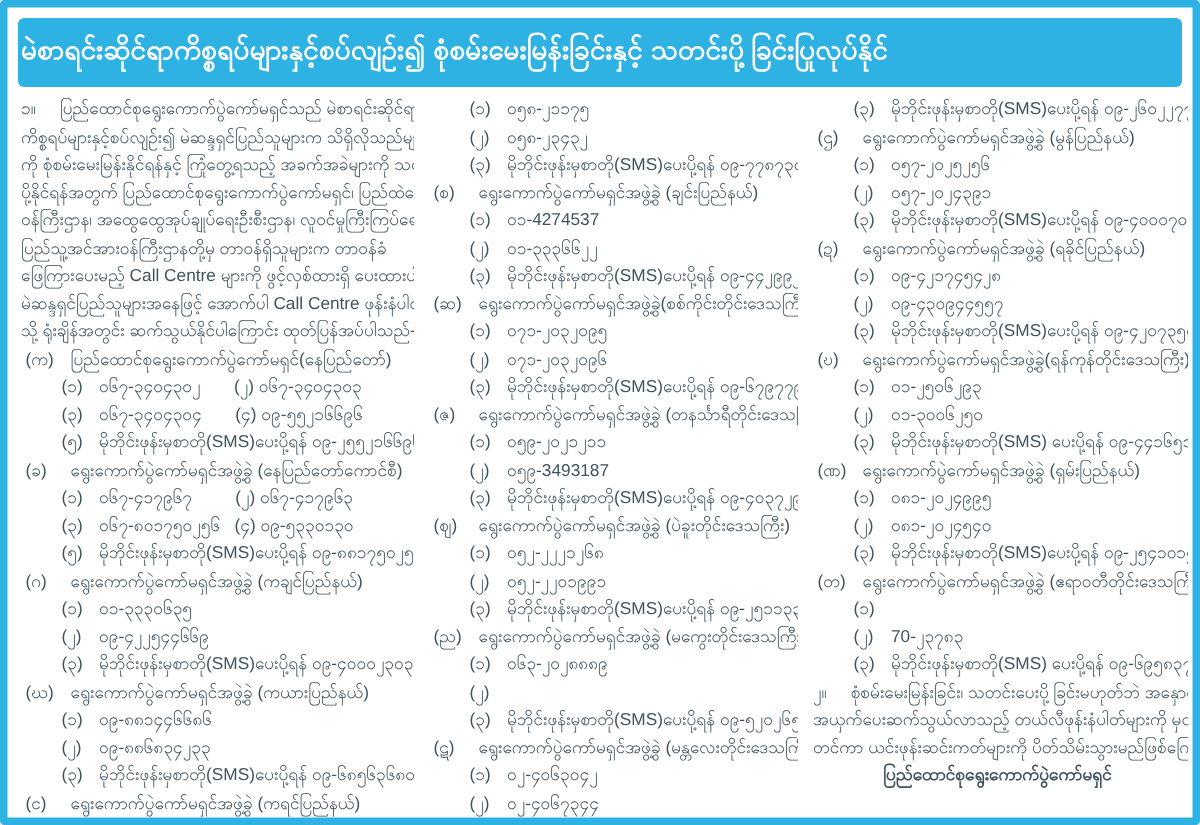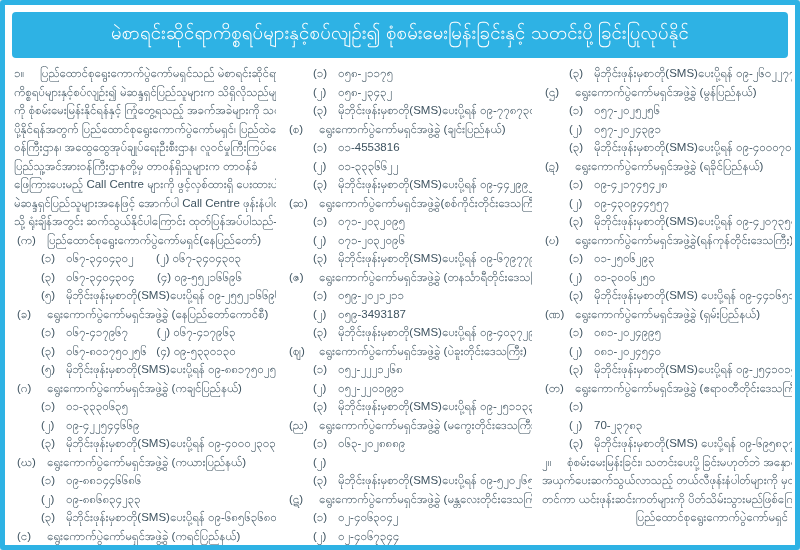--- a/index.html
+++ b/index.html
@@ -11,23 +11,22 @@
     border: 5px solid #2eb2e4;
     border-radius: 3px;
     overflow: hidden;
     font-family: "Liberation Sans", "DejaVu Sans", sans-serif;
   }
   .banner {
     margin: 7px 7px 5px 7px;
     background: #2eb2e4;
     border-radius: 4px;
     color: #ffffff;
-    font-weight: normal;
+    font-weight: bold;
     font-size: 18.5px;
-    text-align: center;
     padding: 9px 2px 10px 2px;
     letter-spacing: 0.2px;
     overflow: hidden;
     white-space: nowrap;
   }
   .columns {
     display: flex;
     gap: 10px;
     padding: 1px 9px 0 9px;
   }
@@ -47,22 +46,22 @@
     display: flex;
   }
   .line .t { flex: 1; overflow: hidden; }
   .line.p  { display: block; }
   .line.h  { padding-left: 3px; }
   .line.h .m { width: 30px; flex: none; }
   .line.n  { padding-left: 27px; }
   .line.n .m { width: 25px; flex: none; }
   .line.sig {
     display: block;
-    font-weight: normal;
-    text-align: right;
+    font-weight: bold;
+    text-align: center;
     padding-right: 4px;
   }
 </style>
 </head>
 <body>
 
 <div class="page">
   <div class="banner">မဲစာရင်းဆိုင်ရာကိစ္စရပ်များနှင့်စပ်လျဉ်း၍ စုံစမ်းမေးမြန်းခြင်းနှင့် သတင်းပို့ခြင်းပြုလုပ်နိုင်</div>
   <div class="columns">
     <div class="col col1">
@@ -91,21 +90,21 @@
         <div class="line n"><span class="m">(၁)</span><span class="t">၀၉-၈၈၁၄၄၆၆၈၆</span></div>
         <div class="line n"><span class="m">(၂)</span><span class="t">၀၉-၈၈၆၈၃၄၂၃၃</span></div>
         <div class="line n"><span class="m">(၃)</span><span class="t">မိုဘိုင်းဖုန်းမှစာတို(SMS)ပေးပို့ရန် ၀၉-၆၈၅၆၃၆၈၀၁</span></div>
         <div class="line h"><span class="m">(င)</span><span class="t">ရွေးကောက်ပွဲကော်မရှင်အဖွဲ့ခွဲ (ကရင်ပြည်နယ်)</span></div>
       </div>
     <div class="col col2">
         <div class="line n"><span class="m">(၁)</span><span class="t">၀၅၈-၂၁၁၇၅</span></div>
         <div class="line n"><span class="m">(၂)</span><span class="t">၀၅၈-၂၃၄၃၂</span></div>
         <div class="line n"><span class="m">(၃)</span><span class="t">မိုဘိုင်းဖုန်းမှစာတို(SMS)ပေးပို့ရန် ၀၉-၇၇၈၇၃၀၁၄၆</span></div>
         <div class="line h"><span class="m">(စ)</span><span class="t">ရွေးကောက်ပွဲကော်မရှင်အဖွဲ့ခွဲ (ချင်းပြည်နယ်)</span></div>
-        <div class="line n"><span class="m">(၁)</span><span class="t">၀၁-4553816</span></div>
+        <div class="line n"><span class="m">(၁)</span><span class="t">၀၁-4274537</span></div>
         <div class="line n"><span class="m">(၂)</span><span class="t">၀၁-၃၃၃၆၆၂၂</span></div>
         <div class="line n"><span class="m">(၃)</span><span class="t">မိုဘိုင်းဖုန်းမှစာတို(SMS)ပေးပို့ရန် ၀၉-၄၄၂၉၉၂၂၃၃</span></div>
         <div class="line h"><span class="m">(ဆ)</span><span class="t">ရွေးကောက်ပွဲကော်မရှင်အဖွဲ့ခွဲ(စစ်ကိုင်းတိုင်းဒေသကြီး)</span></div>
         <div class="line n"><span class="m">(၁)</span><span class="t">၀၇၁-၂၀၃၂၀၉၅</span></div>
         <div class="line n"><span class="m">(၂)</span><span class="t">၀၇၁-၂၀၃၂၀၉၆</span></div>
         <div class="line n"><span class="m">(၃)</span><span class="t">မိုဘိုင်းဖုန်းမှစာတို(SMS)ပေးပို့ရန် ၀၉-၆၇၉၇၇၉၅၂၀</span></div>
         <div class="line h"><span class="m">(ဇ)</span><span class="t">ရွေးကောက်ပွဲကော်မရှင်အဖွဲ့ခွဲ (တနင်္သာရီတိုင်းဒေသကြီး)</span></div>
         <div class="line n"><span class="m">(၁)</span><span class="t">၀၅၉-၂၀၂၁၂၁၁</span></div>
         <div class="line n"><span class="m">(၂)</span><span class="t">၀၅၉-3493187</span></div>
         <div class="line n"><span class="m">(၃)</span><span class="t">မိုဘိုင်းဖုန်းမှစာတို(SMS)ပေးပို့ရန် ၀၉-၄၀၃၇၂၉၉၉၀</span></div>

